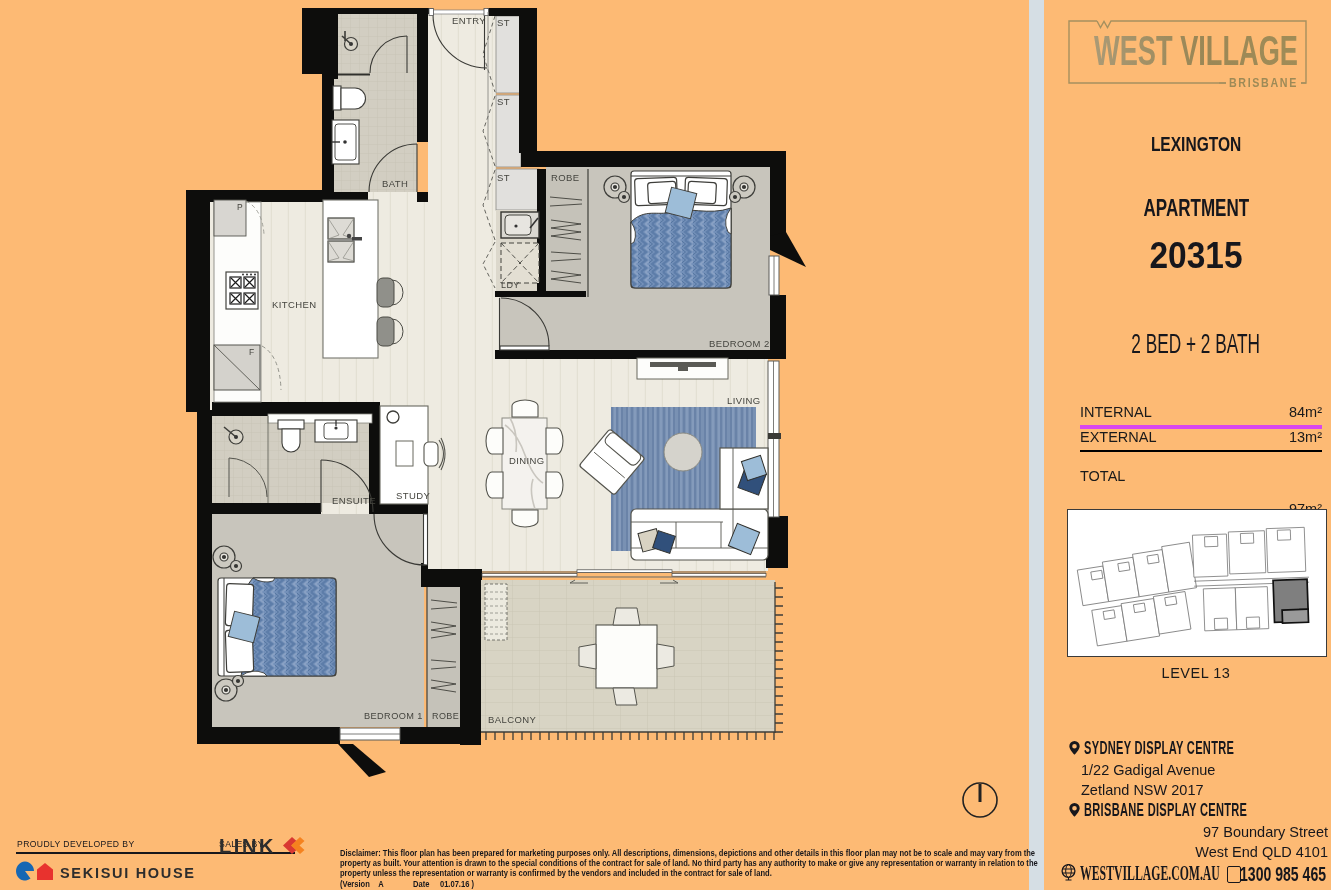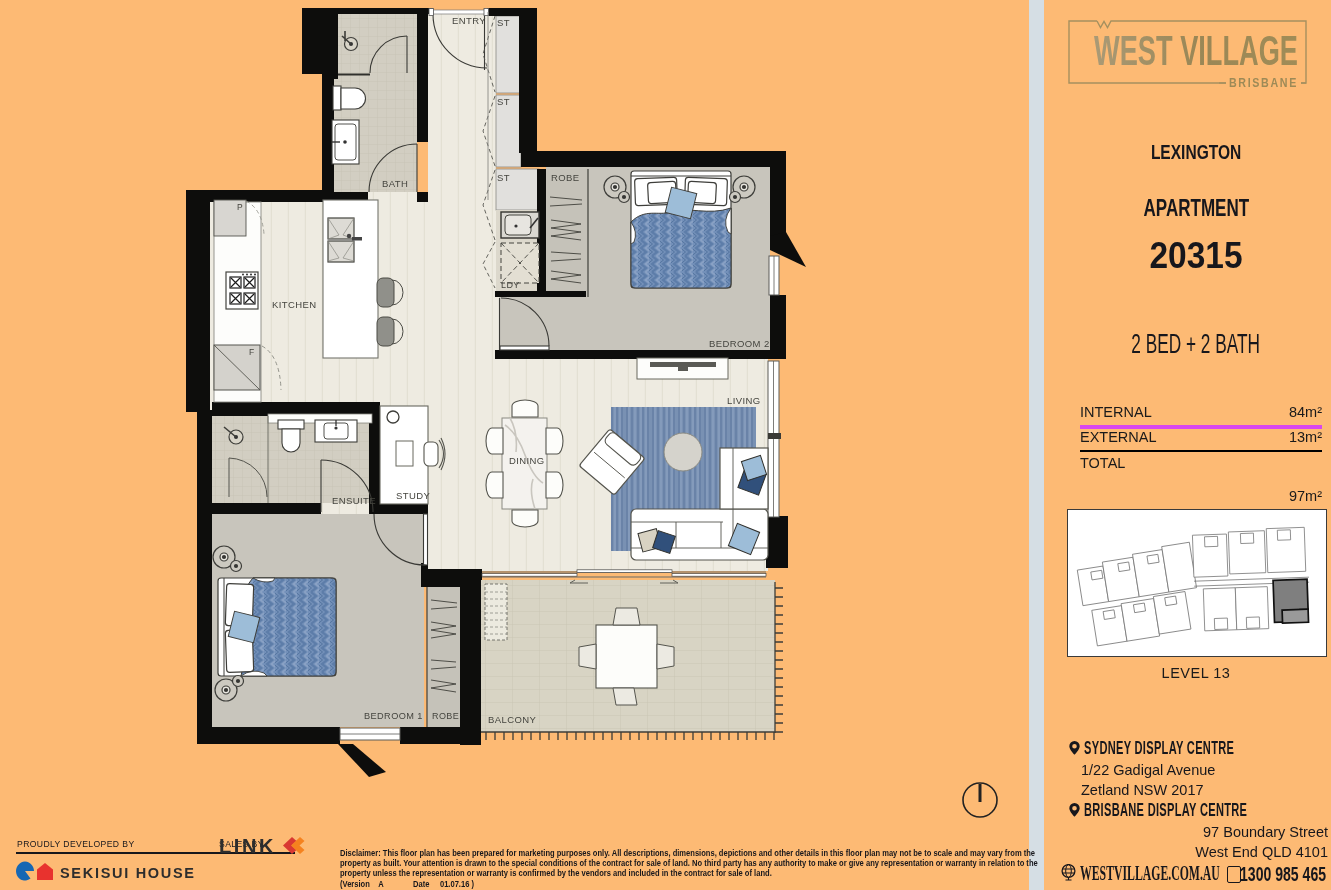--- a/index.html
+++ b/index.html
@@ -565,35 +565,35 @@
     </linearGradient>
         </defs>
     <path d="M29,1 L1,1 L1,63 L158,63 M29,1 L32.5,7.5 L36,1.5 L39.5,7.5 L43,1 L238,1 L238,63 L233,63" fill="none" stroke="#a5905f" stroke-width="1.4"></path>
     <text x="26" y="45" font-family="Liberation Sans, sans-serif" font-weight="bold" font-size="42" fill="url(#gold)" textLength="204" lengthAdjust="spacingAndGlyphs">WEST VILLAGE</text>
     <text x="161" y="67" font-family="Liberation Sans, sans-serif" font-weight="bold" font-size="13" fill="#9d8a57" textLength="69" lengthAdjust="spacingAndGlyphs" letter-spacing="2">BRISBANE</text>
     <line x1="151" y1="63" x2="158" y2="63" stroke="#a5905f" stroke-width="1.4"></line>
     <line x1="233" y1="63" x2="238" y2="63" stroke="#a5905f" stroke-width="1.4"></line>
   </svg>
 </div>
 
-<div class="ctr" style="left:1066px;top:141px;width:260px;font-weight:bold;font-size:21px;line-height:21px;color:#17171c;"><span style="display:inline-block;transform:scaleX(0.74);white-space:nowrap;">LEXINGTON</span></div>
+<div class="ctr" style="left:1066px;top:133px;width:260px;font-weight:bold;font-size:21px;line-height:21px;color:#17171c;"><span style="display:inline-block;transform:scaleX(0.74);white-space:nowrap;">LEXINGTON</span></div>
 
 <div class="ctr" style="left:1066px;top:197px;width:260px;font-weight:bold;font-size:23px;line-height:23px;color:#17171c;"><span style="display:inline-block;transform:scaleX(0.74);white-space:nowrap;">APARTMENT</span></div>
 
 <div class="ctr" style="left:1066px;top:238px;width:260px;font-weight:bold;font-size:36px;line-height:36px;color:#17171c;"><span style="display:inline-block;transform:scaleX(0.93);">20315</span></div>
 
 <div class="ctr" style="left:1066px;top:330px;width:260px;font-weight:normal;font-size:27px;line-height:28px;color:#17171c;"><span style="display:inline-block;transform:scaleX(0.64);white-space:nowrap;">2 BED + 2 BATH</span></div>
 
 <div style="position:absolute;left:1080px;top:404px;width:242px;font-size:14.5px;color:#1a1a1a;">
 
   <div style="height:21px;border-bottom:4px solid #d946ef;"><span>INTERNAL</span><span style="float:right;">84m²</span></div>
 
   <div style="height:21px;border-bottom:2.5px solid #000;"><span>EXTERNAL</span><span style="float:right;">13m²</span></div>
 
-  <div style="height:22px;padding-top:3px;"><span>TOTAL</span><span style="float:right;margin-top:33px;">97m²</span></div>
+  <div style="height:22px;padding-top:16px;"><span>TOTAL</span><span style="float:right;margin-top:33px;">97m²</span></div>
 </div>
 
 <div style="position:absolute;left:1067px;top:509px;">
 <svg width="260" height="148" viewBox="0 0 260 148">
   <rect x="0.5" y="0.5" width="259" height="147" fill="#fff" stroke="#3a3a3a" stroke-width="1"></rect>
   <g fill="#fff" stroke="#777" stroke-width="0.8">
     <g transform="rotate(-9 70 80)">
       <rect x="14" y="52" width="26" height="36"></rect>
       <rect x="40" y="48" width="31" height="40"></rect>
       <rect x="71" y="45" width="30" height="43"></rect>

